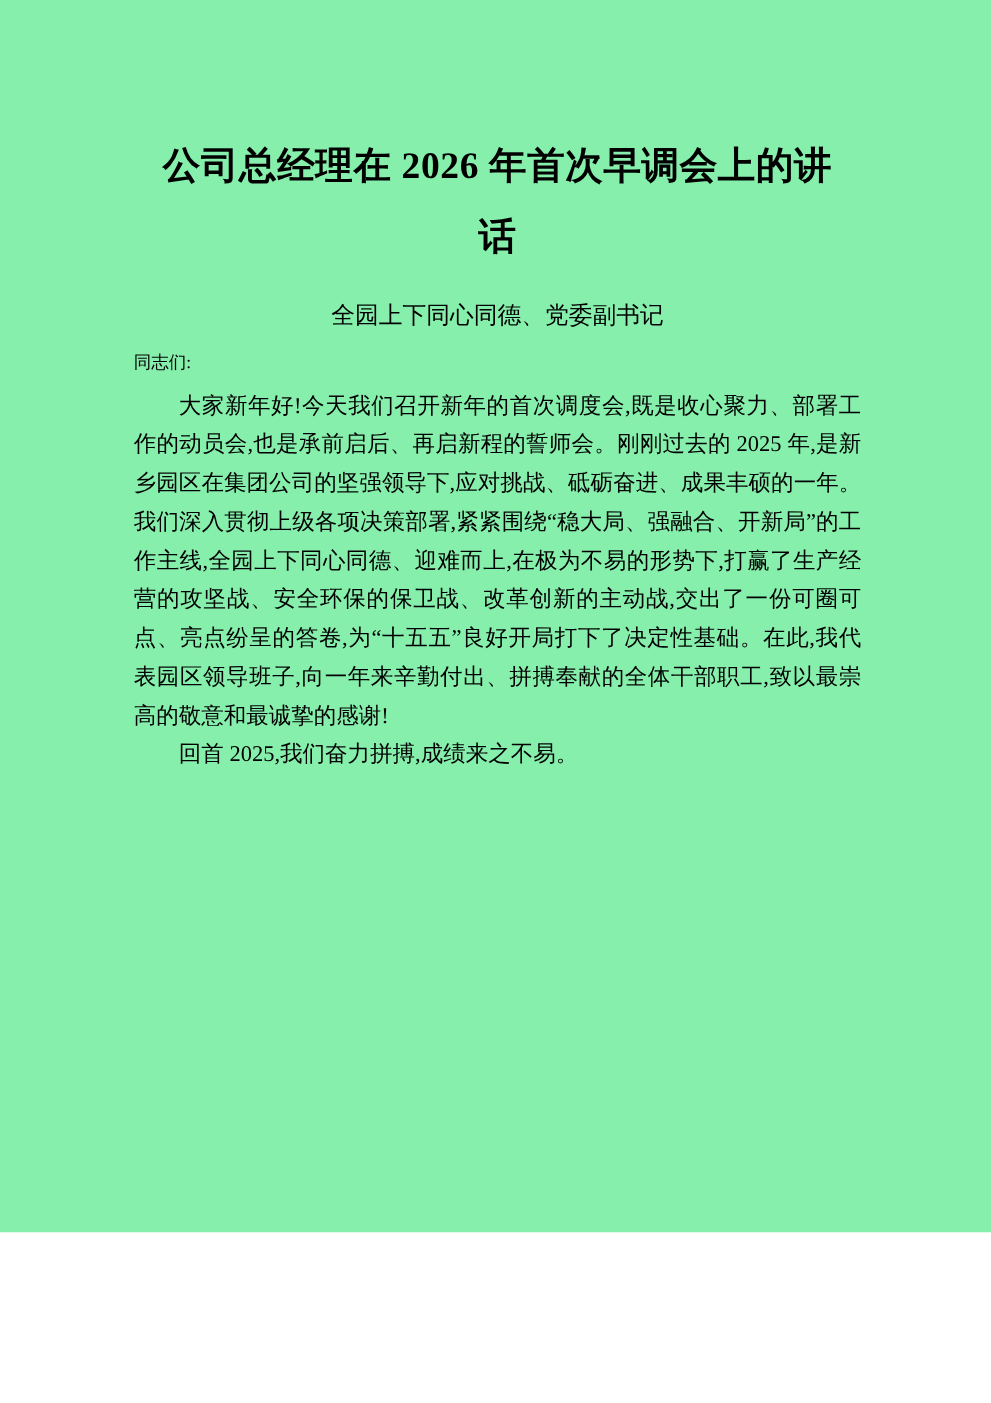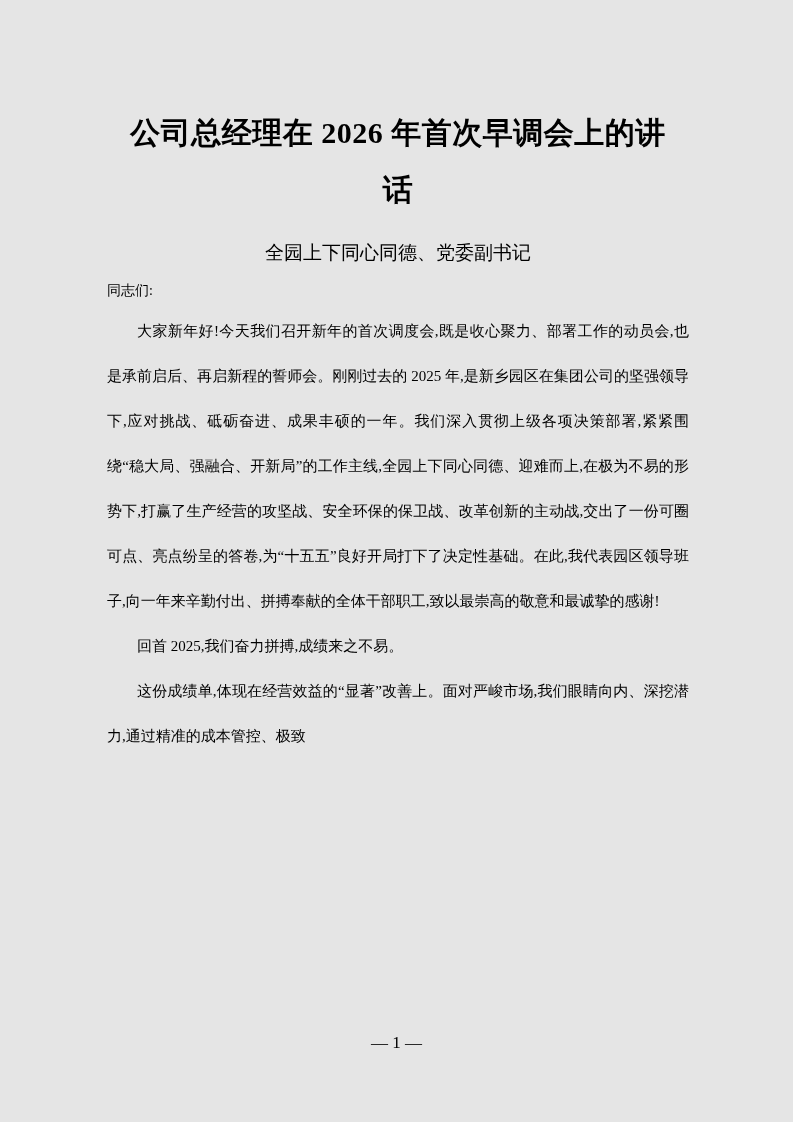--- a/index.html
+++ b/index.html
@@ -3,23 +3,23 @@
 <meta charset="utf-8">
 <style>
   html, body {
     margin: 0;
     padding: 0;
     background: #ffffff;
   }
   .page {
     position: relative;
     width: 793px;
-    height: 1122px;
+    height: 986px;
     margin: 0 auto;
-    background: #e5e5e5;
+    background: #86efac;
     color: #000000;
     font-family: "Liberation Serif", "DejaVu Serif", serif;
     overflow: hidden;
     box-sizing: border-box;
     padding: 104px 104px 0 107px;
   }
   .doc-title {
     margin: 0 auto;
     max-width: 540px;
     font-size: 30px;
@@ -34,22 +34,22 @@
     line-height: 37.5px;
     text-align: center;
   }
   .salutation {
     font-size: 14px;
     line-height: 37.5px;
     text-align: left;
   }
   .body-paragraph {
     margin: 0;
-    font-size: 15px;
-    line-height: 45px;
+    font-size: 18px;
+    line-height: 31px;
     text-align: justify;
     text-indent: 2em;
   }
   .page-footer {
     position: absolute;
     left: 0;
     top: 1032px;
     width: 100%;
     text-align: center;
     font-size: 17px;
@@ -66,17 +66,16 @@
 
   <div class="doc-subtitle">全园上下同心同德、党委副书记</div>
 
   <div class="salutation">同志们:</div>
 
   <p class="body-paragraph">大家新年好!今天我们召开新年的首次调度会,既是收心聚力、部署工作的动员会,也是承前启后、再启新程的誓师会。刚刚过去的 2025 年,是新乡园区在集团公司的坚强领导下,应对挑战、砥砺奋进、成果丰硕的一年。我们深入贯彻上级各项决策部署,紧紧围绕“稳大局、强融合、开新局”的工作主线,全园上下同心同德、迎难而上,在极为不易的形势下,打赢了生产经营的攻坚战、安全环保的保卫战、改革创新的主动战,交出了一份可圈可点、亮点纷呈的答卷,为“十五五”良好开局打下了决定性基础。在此,我代表园区领导班子,向一年来辛勤付出、拼搏奉献的全体干部职工,致以最崇高的敬意和最诚挚的感谢!</p>
 
   <p class="body-paragraph">回首 2025,我们奋力拼搏,成绩来之不易。</p>
 
 
-  <p class="body-paragraph">这份成绩单,体现在经营效益的“显著”改善上。面对严峻市场,我们眼睛向内、深挖潜力,通过精准的成本管控、极致</p>
 
   <div class="page-footer">— 1 —</div>
 
 </div>
 
 </body></html>

